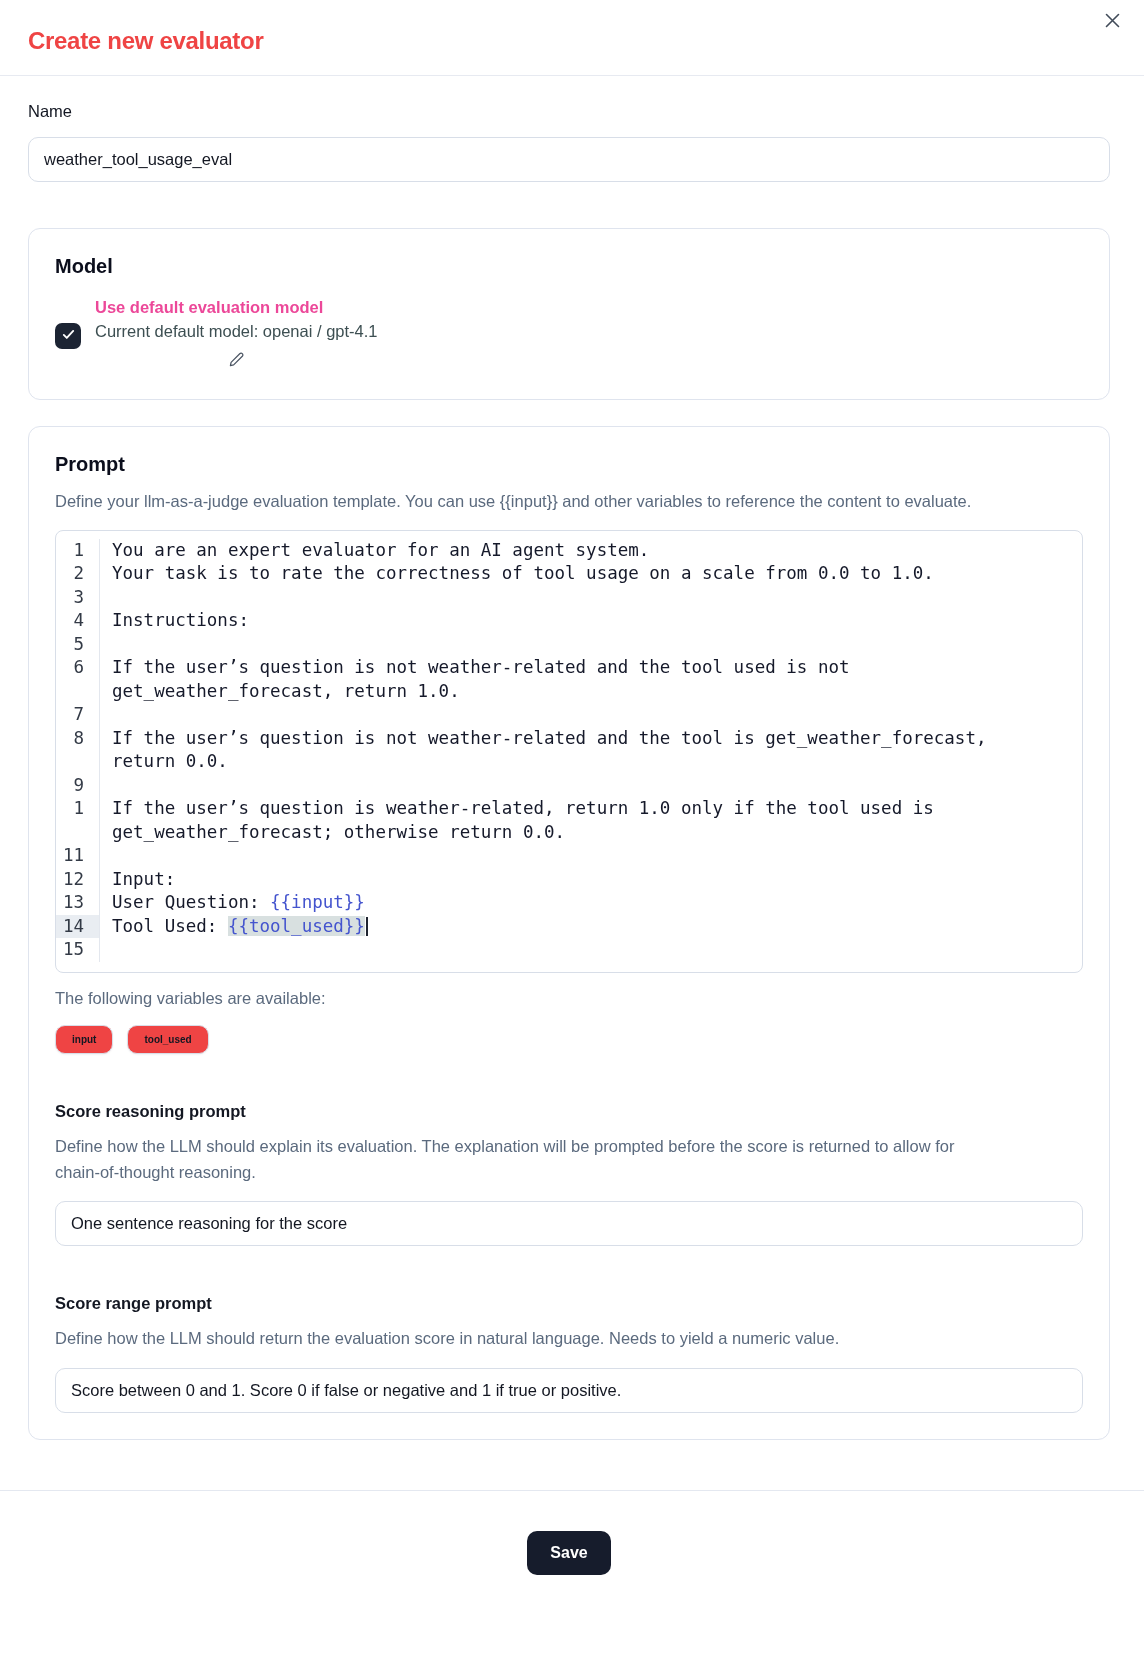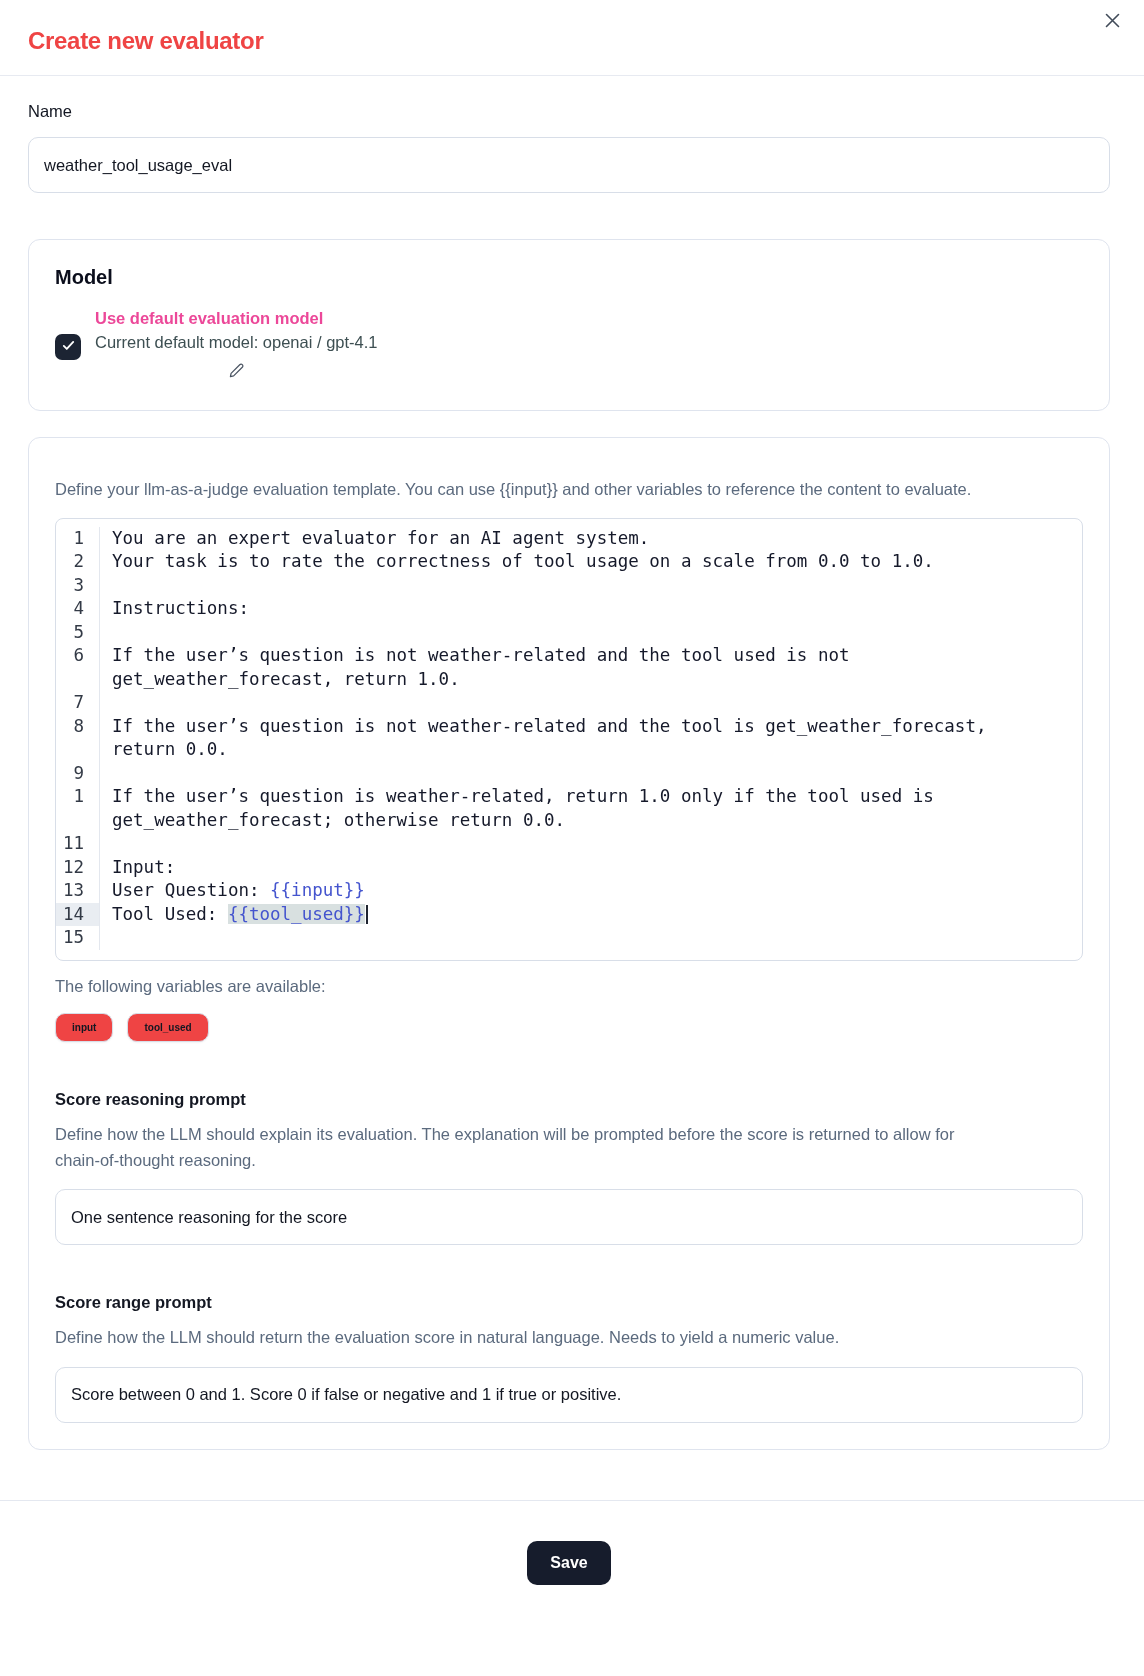--- a/index.html
+++ b/index.html
@@ -18,21 +18,21 @@
   .close-btn {
     position: absolute; top: 4px; right: 14px;
     width: 36px; height: 36px;
     background: none; border: none; cursor: pointer;
     display: flex; align-items: center; justify-content: center;
   }
   
   .dlg-body { padding: 0 34px 0 28px; }
   .field-label { font-size: 16.5px; color: #131722; margin-top: 26px; }
   .text-input {
-    display: block; width: 100%; height: 56px; margin-top: 16px;
+    display: block; width: 100%; height: 45px; margin-top: 16px;
     border: 1px solid #d8dee8; border-radius: 10px;
     padding: 0 15px; font-size: 16.5px; color: #131722;
     font-family: "Liberation Sans", sans-serif; background: #fff; outline: none;
   }
   .card {
     border: 1px solid #dfe4ee; border-radius: 12px;
     padding: 26px; background: #fff;
   }
   .card-model { margin-top: 46px; }
   .card-prompt { margin-top: 26px; }
@@ -132,20 +132,21 @@
               <svg width="19" height="19" viewBox="0 0 20 20" fill="none">
                   <path d="M3.6 16.4 L4.3 13 L13.4 3.9 C14.2 3.1 15.4 3.1 16.1 3.9 C16.9 4.6 16.9 5.8 16.1 6.6 L7 15.7 L3.6 16.4 Z" stroke="#4b5563" stroke-width="1.3" stroke-linejoin="round"></path>
                 </svg>
             </span>
           </div>
         </div>
       </div>
     </section>
 
     <section class="card card-prompt">
+      <div class="card-title">Prompt</div>
 
       <p class="desc">Define your llm-as-a-judge evaluation template. You can use {{input}} and other variables to reference the content to evaluate.</p>
 
       <div class="editor" id="editor">
           <div class="code-row">
             <div class="gutter">1</div>
             <div class="code-text"><span>You are an expert evaluator for an AI agent system.</span></div>
           </div>
           <div class="code-row">
             <div class="gutter">2</div>

